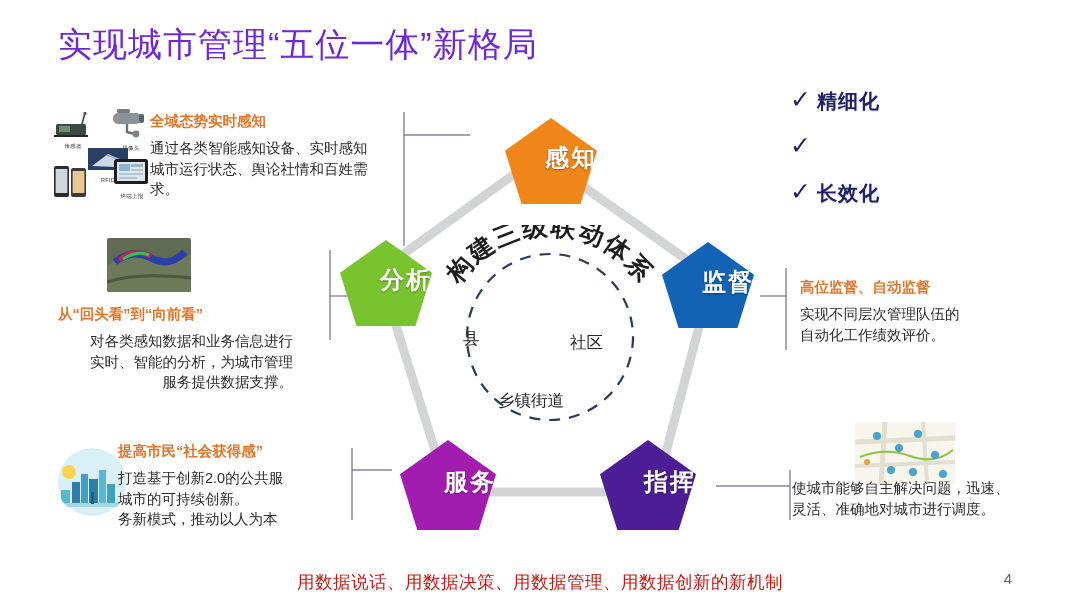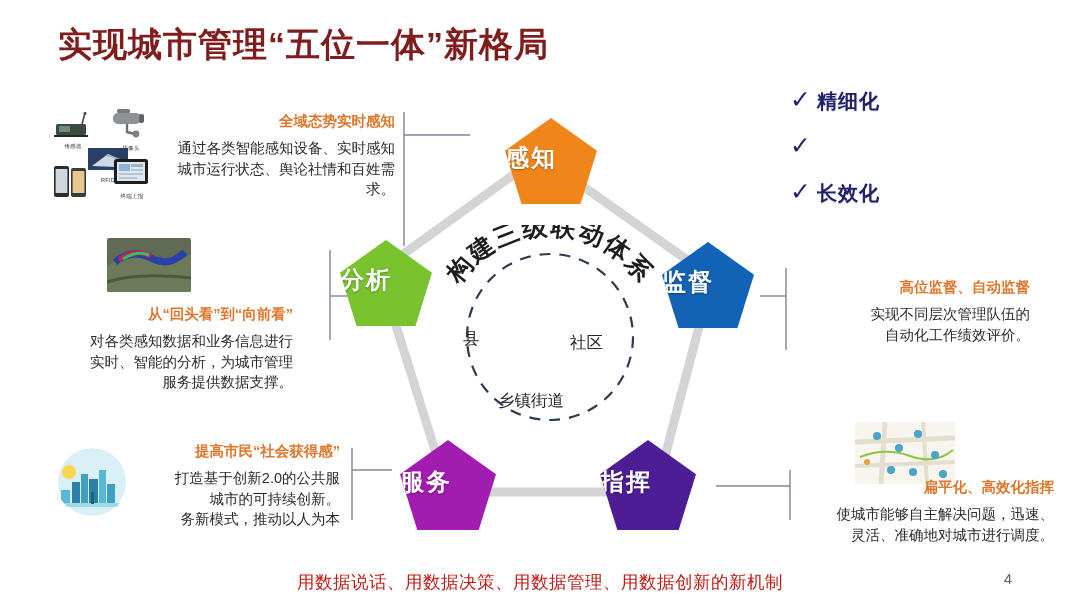--- a/index.html
+++ b/index.html
@@ -7,40 +7,40 @@
     width:1080px;height:608px;
     background:#ffffff;
     font-family:"Liberation Sans","DejaVu Sans",sans-serif;
     overflow:hidden;position:relative;
   }
   .slide{position:absolute;inset:0;background:#fff;}
 
   
   #page-title{
     position:absolute;left:58px;top:22px;
-    font-size:34px;font-weight:bold;letter-spacing:1px;
-    color:#7f1d1d;
+    font-size:34px;font-weight:normal;letter-spacing:1px;
+    color:#6d28d9;
     text-shadow:0 1px 0 rgba(255,255,255,.9);
     white-space:nowrap;
   }
 
   
   .ann{position:absolute;}
   .ann .ann-head{
     font-size:14.5px;font-weight:bold;color:#E0762B;
-    text-align:right;margin-bottom:7px;white-space:nowrap;
+    text-align:left;margin-bottom:7px;white-space:nowrap;
   }
   .ann .ann-body{
-    font-size:14.5px;color:#2b2b2b;line-height:1.42;text-align:right;
+    font-size:14.5px;color:#2b2b2b;line-height:1.42;text-align:left;
   }
 
   
   .pent{
     position:absolute;
-    display:flex;align-items:center;justify-content:flex-start;
+    display:flex;align-items:center;justify-content:flex-end;
     clip-path:polygon(50% 0%,100% 38%,82% 100%,18% 100%,0% 38%);
     color:#fff;font-weight:bold;font-size:24px;
     letter-spacing:2px;
     text-shadow:0 1px 2px rgba(0,0,0,.35);
   }
   .pent span{transform:translateY(-3px);}
 
   
   #center-ring{position:absolute;left:420px;top:225px;width:260px;height:215px;}
   .ring-label{
@@ -279,21 +279,20 @@
       <circle cx="44" cy="26" r="4" fill="#4aa3c9"></circle>
       <circle cx="63" cy="12" r="4" fill="#4aa3c9"></circle>
       <circle cx="80" cy="33" r="4" fill="#4aa3c9"></circle>
       <circle cx="36" cy="48" r="4" fill="#4aa3c9"></circle>
       <circle cx="58" cy="50" r="4" fill="#4aa3c9"></circle>
       <circle cx="88" cy="52" r="4" fill="#4aa3c9"></circle>
       <circle cx="12" cy="40" r="3" fill="#e0a63f"></circle>
     </svg>
   </div>
   <div class="ann" style="left:792px;top:478px;width:262px;">
-    <div class="ann-head">扁平化、高效化指挥</div>
     <div class="ann-body">
       <div>使城市能够自主解决问题，迅速、</div>
       <div>灵活、准确地对城市进行调度。</div>
     </div>
   </div>
 
   <div id="checklist">
     <div class="check-row">
       <span class="check-mark">✓</span>
       <span class="check-text">精细化</span>

